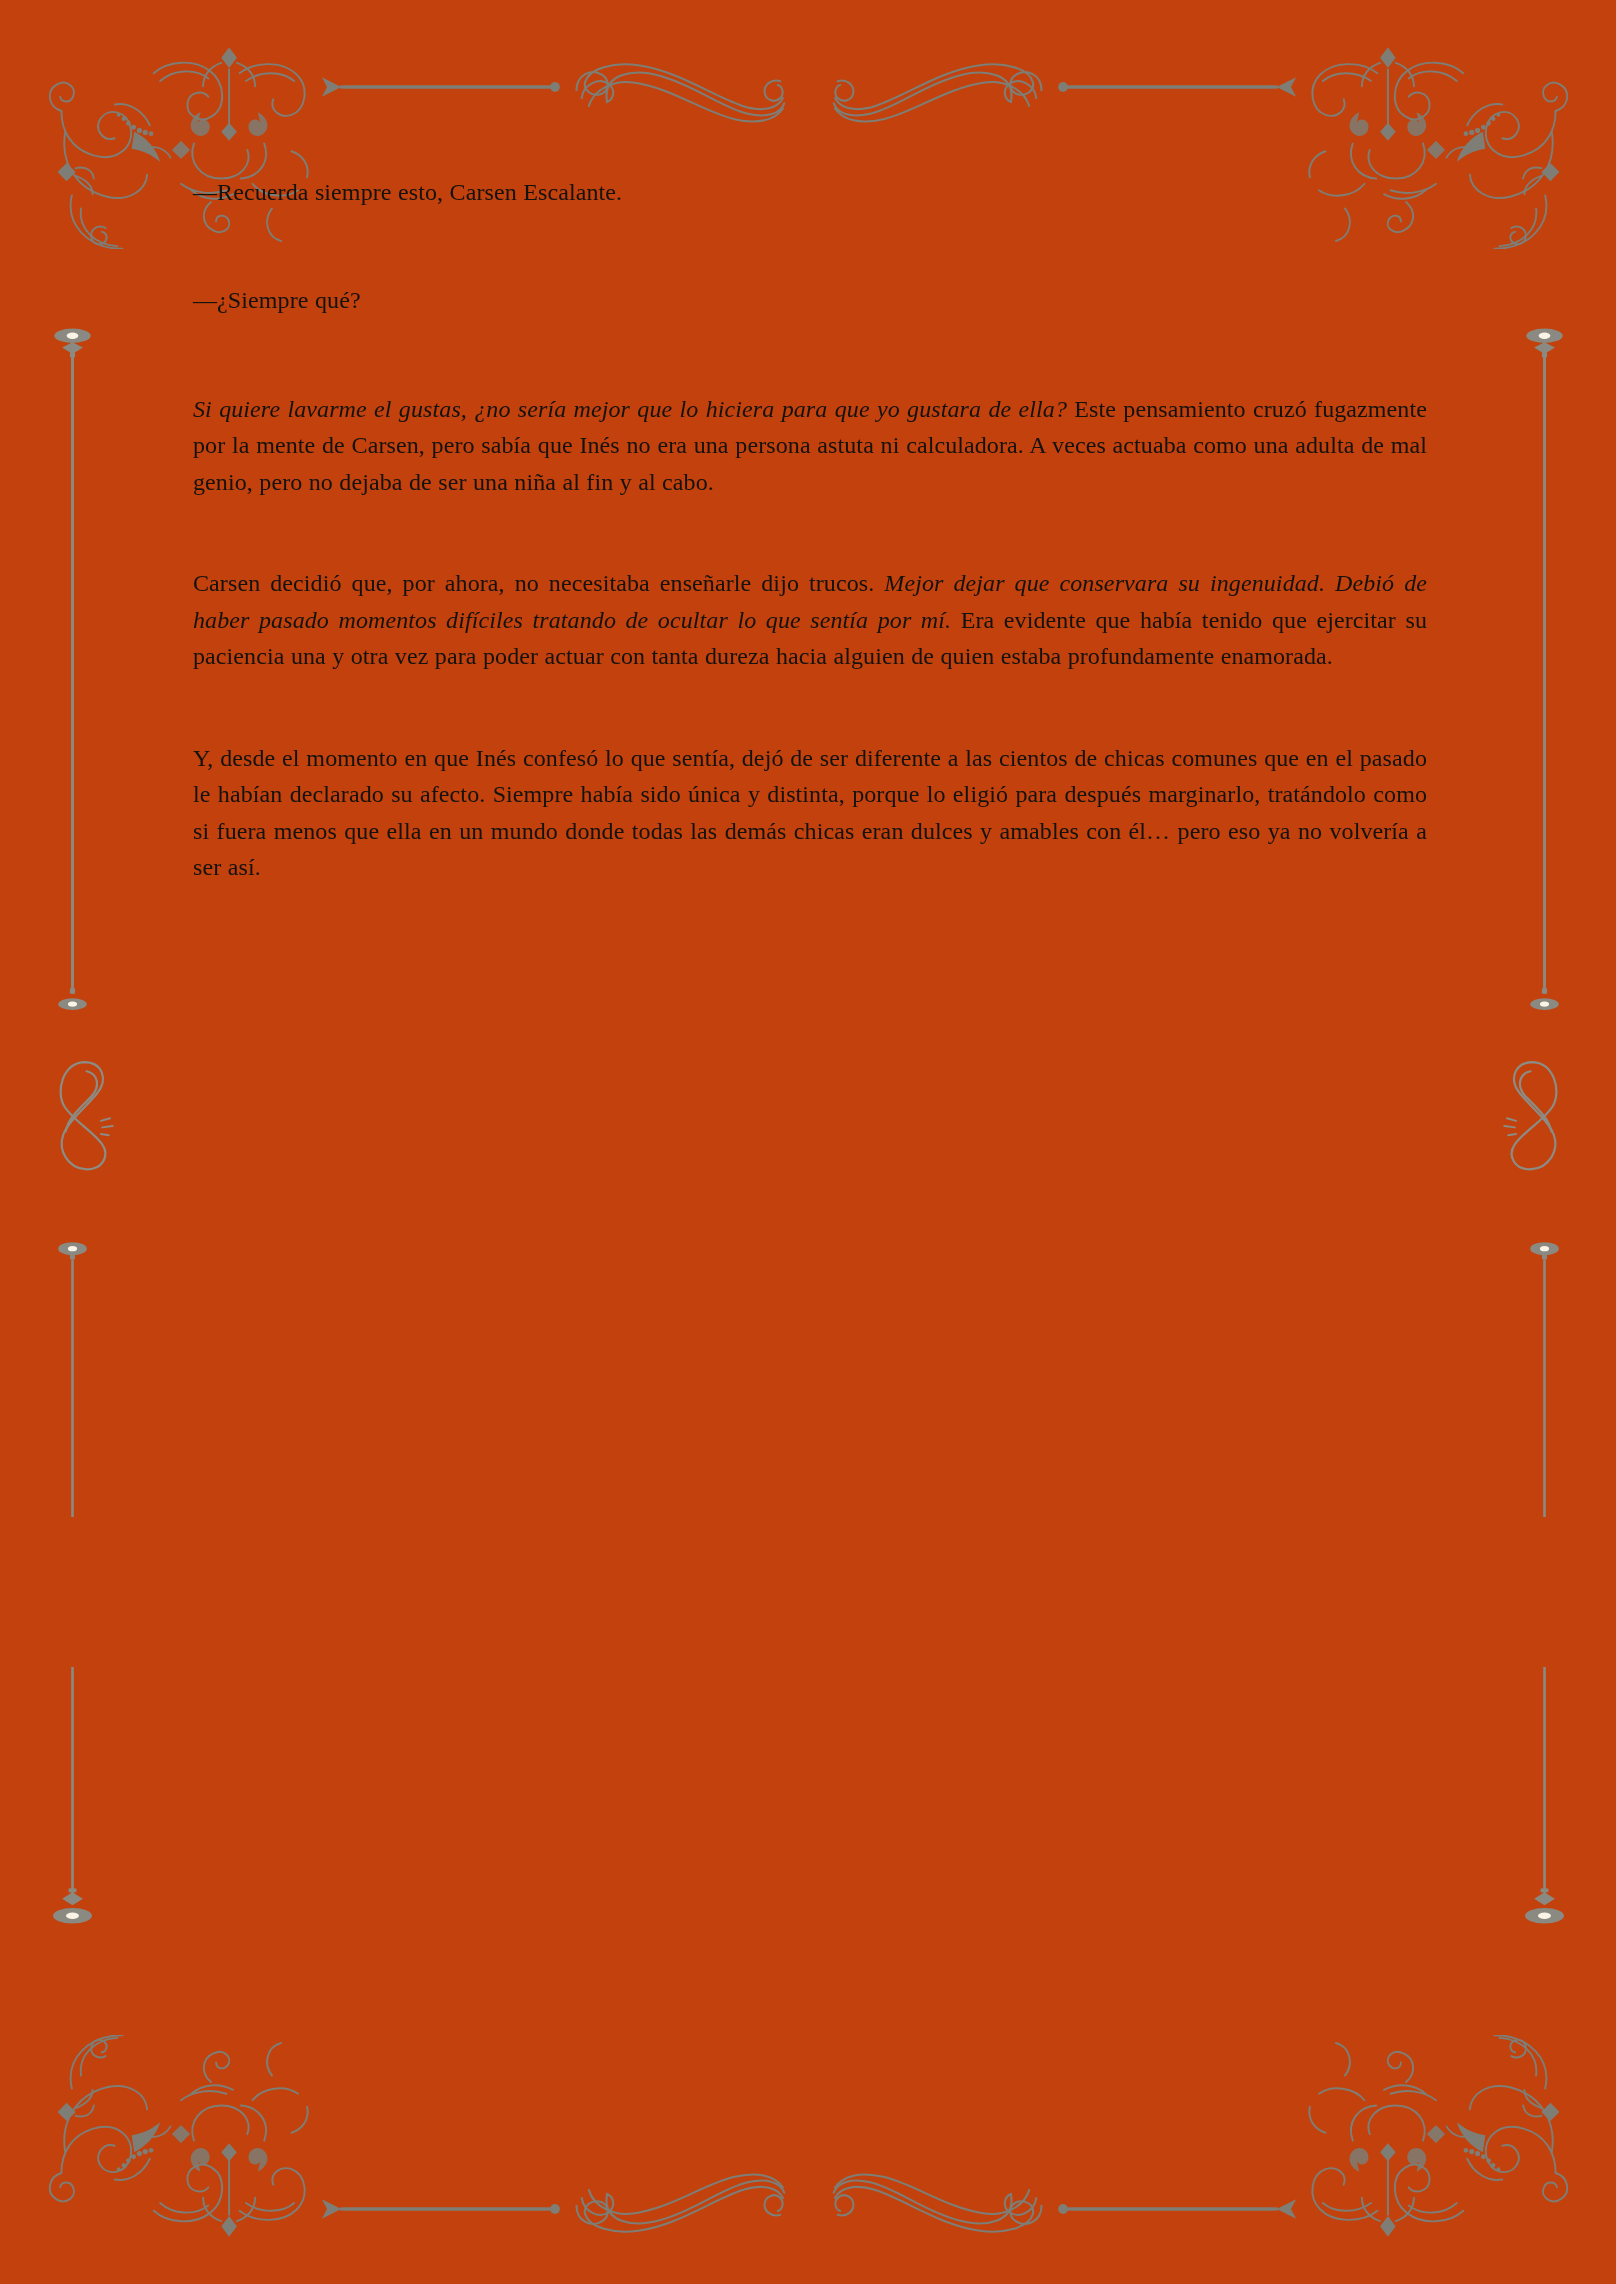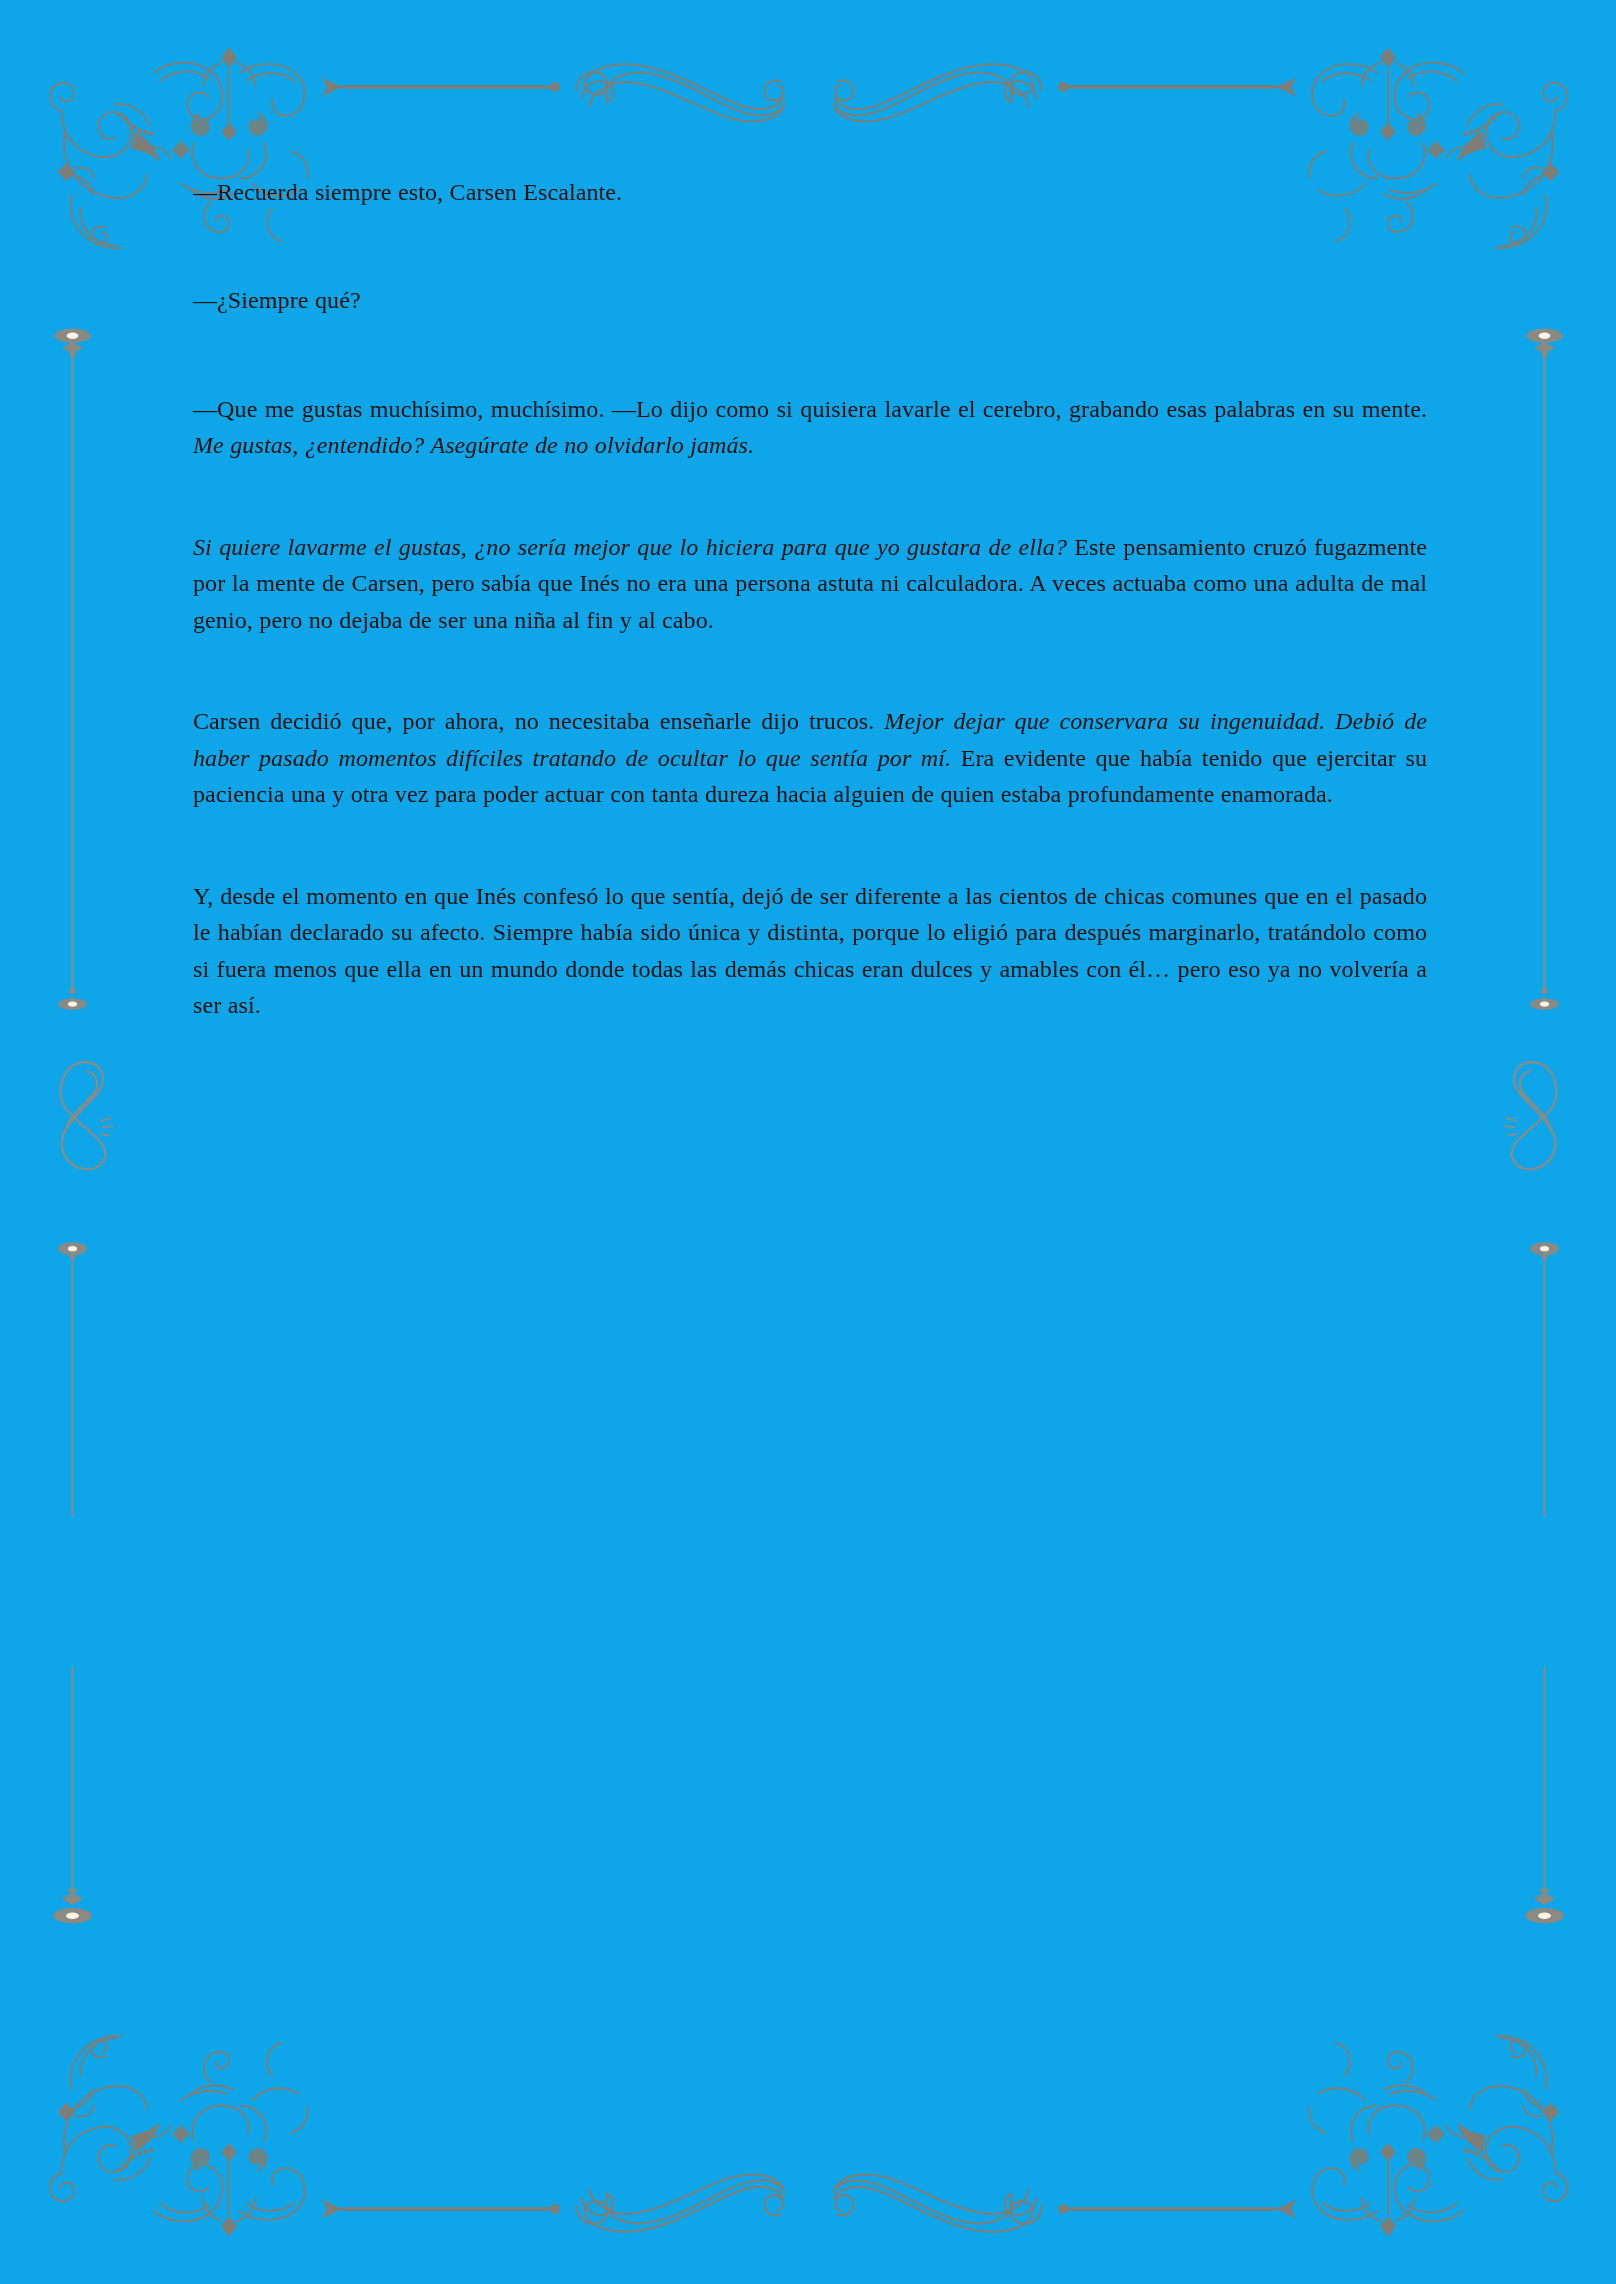--- a/index.html
+++ b/index.html
@@ -12,21 +12,21 @@
     background: #FBF3E6;
     font-family: "Liberation Serif", "DejaVu Serif", serif;
     overflow: hidden;
     position: relative;
   }
 
   .page {
     position: relative;
     width: 1617px;
     height: 2284px;
-    background: #0ea5e9;
+    background: #c2410c;
     overflow: hidden;
   }
 
   
   .ornament-layer {
     position: absolute;
     inset: 0;
     pointer-events: none;
   }
   .orn {
@@ -452,23 +452,20 @@
       </svg>
     </div>
   </div>
 
   <div class="content">
 
     <p class="para tight gap-a">—Recuerda siempre esto, Carsen Escalante.</p>
 
     <p class="para tight gap-a">—¿Siempre qué?</p>
 
-    <p class="para gap-b">
-      <span>—Que me gustas muchísimo, muchísimo. —Lo dijo como si quisiera lavarle el cerebro, grabando esas palabras en su mente. </span><em>Me gustas, ¿entendido? Asegúrate de no olvidarlo jamás.</em>
-    </p>
 
 
     <p class="para gap-b">
       <em>Si quiere lavarme el gustas, ¿no sería mejor que lo hiciera para que yo gustara de ella?</em><span> Este pensamiento cruzó fugazmente por la mente de Carsen, pero sabía que Inés no era una persona astuta ni calculadora. A veces actuaba como una adulta de mal genio, pero no dejaba de ser una niña al fin y al cabo.</span>
     </p>
 
     <p class="para gap-b">
       <span>Carsen decidió que, por ahora, no necesitaba enseñarle dijo trucos. </span><em>Mejor dejar que conservara su ingenuidad. Debió de haber pasado momentos difíciles tratando de ocultar lo que sentía por mí.</em><span> Era evidente que había tenido que ejercitar su paciencia una y otra vez para poder actuar con tanta dureza hacia alguien de quien estaba profundamente enamorada.</span>
     </p>
 

